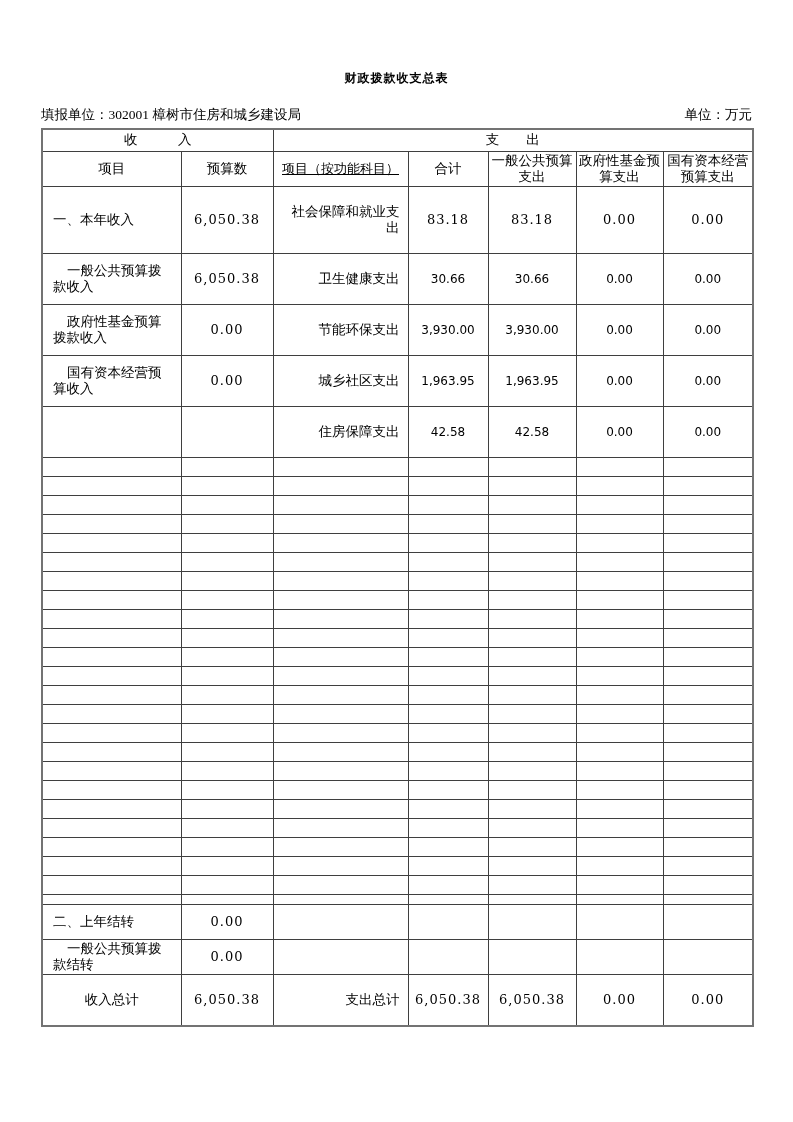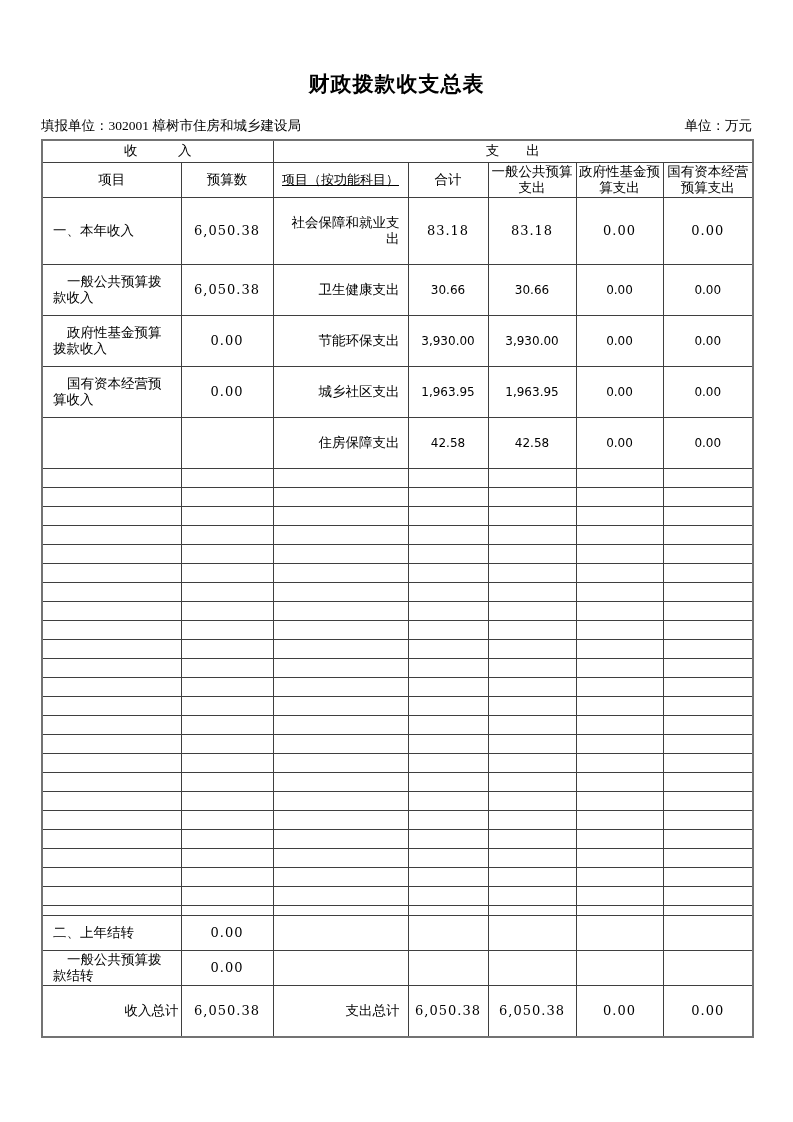--- a/index.html
+++ b/index.html
@@ -6,21 +6,21 @@
   html,body { background:#e8e8e8; }
   .page {
     width:793px; height:1122px; background:#ffffff; margin:0 auto;
     position:relative; color:#000;
     font-family:"Liberation Serif","DejaVu Serif",serif;
   }
   .content { padding:0 41px; }
   .doc-title {
     padding-top:70px; text-align:center;
     font-family:"DejaVu Sans","Liberation Sans",sans-serif;
-    font-weight:bold; font-size:21px; letter-spacing:1px;
+    font-weight:bold; font-size:12px; letter-spacing:1px;
   }
   .meta-row {
     display:flex; justify-content:space-between; align-items:flex-end;
     font-size:13.5px; margin-top:19px; margin-bottom:4px;
   }
   table.budget-table {
     border-collapse:collapse; table-layout:fixed; width:711px;
     border:2px solid #737373;
   }
   .budget-table th, .budget-table td {
@@ -40,21 +40,21 @@
     font-family:"DejaVu Serif","Liberation Serif",serif;
     font-size:13px; letter-spacing:1px;
   }
   td.num-sans {
     font-family:"DejaVu Sans","Liberation Sans",sans-serif;
     font-weight:normal; font-size:12px; letter-spacing:0;
   }
   tr.empty-row td { height:19px; }
   tr.empty-row.short td { height:10px; padding:0 2px; }
   tr.total-row td { height:22px; }
-  tr.total-row td.income-label { text-align:right; padding:1px 2px; text-indent:0; }
+  tr.total-row td.income-label { text-align:center; padding:1px 2px; text-indent:0; }
 </style>
 </head>
 <body>
 
 <div class="page">
   <div class="content">
 
     <div class="doc-title">财政拨款收支总表</div>
 
     <div class="meta-row">

